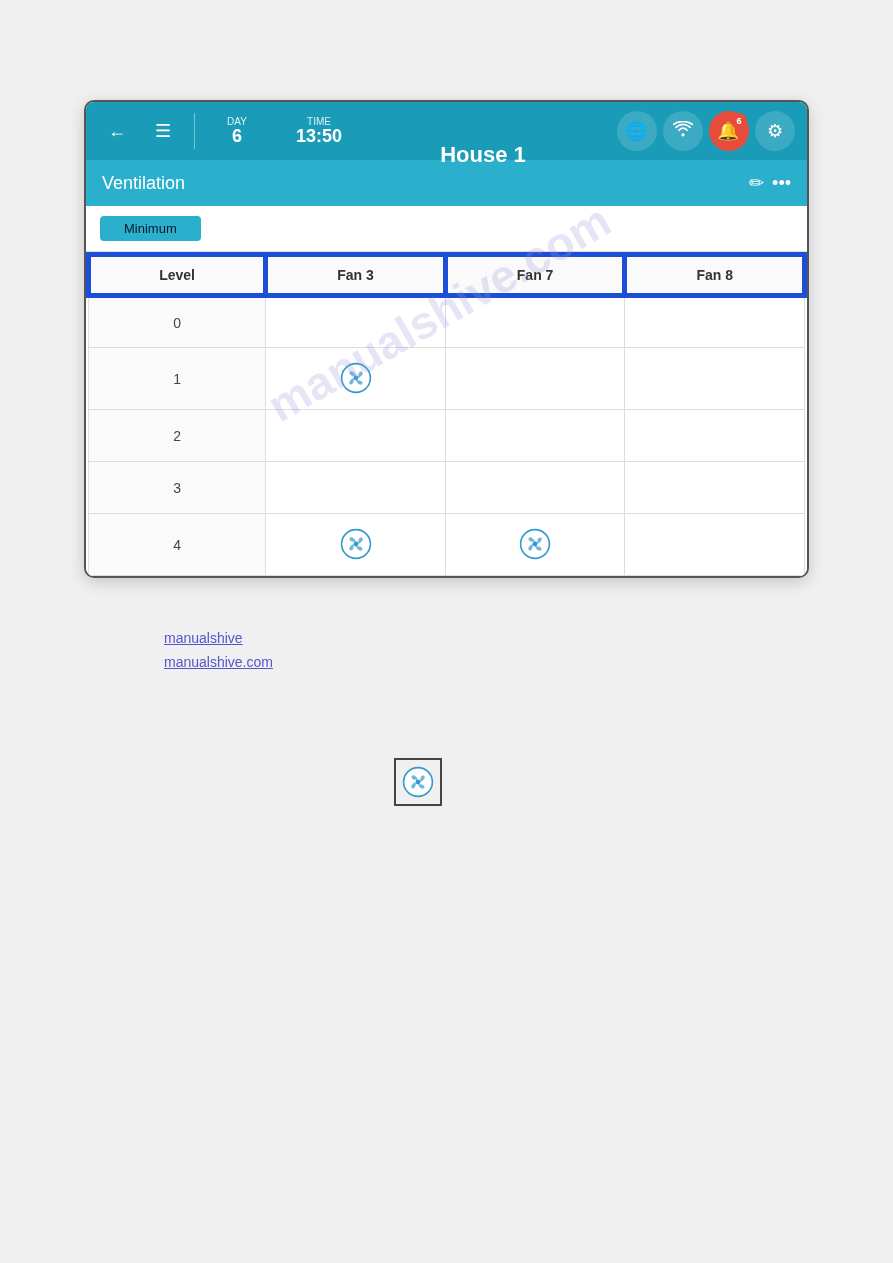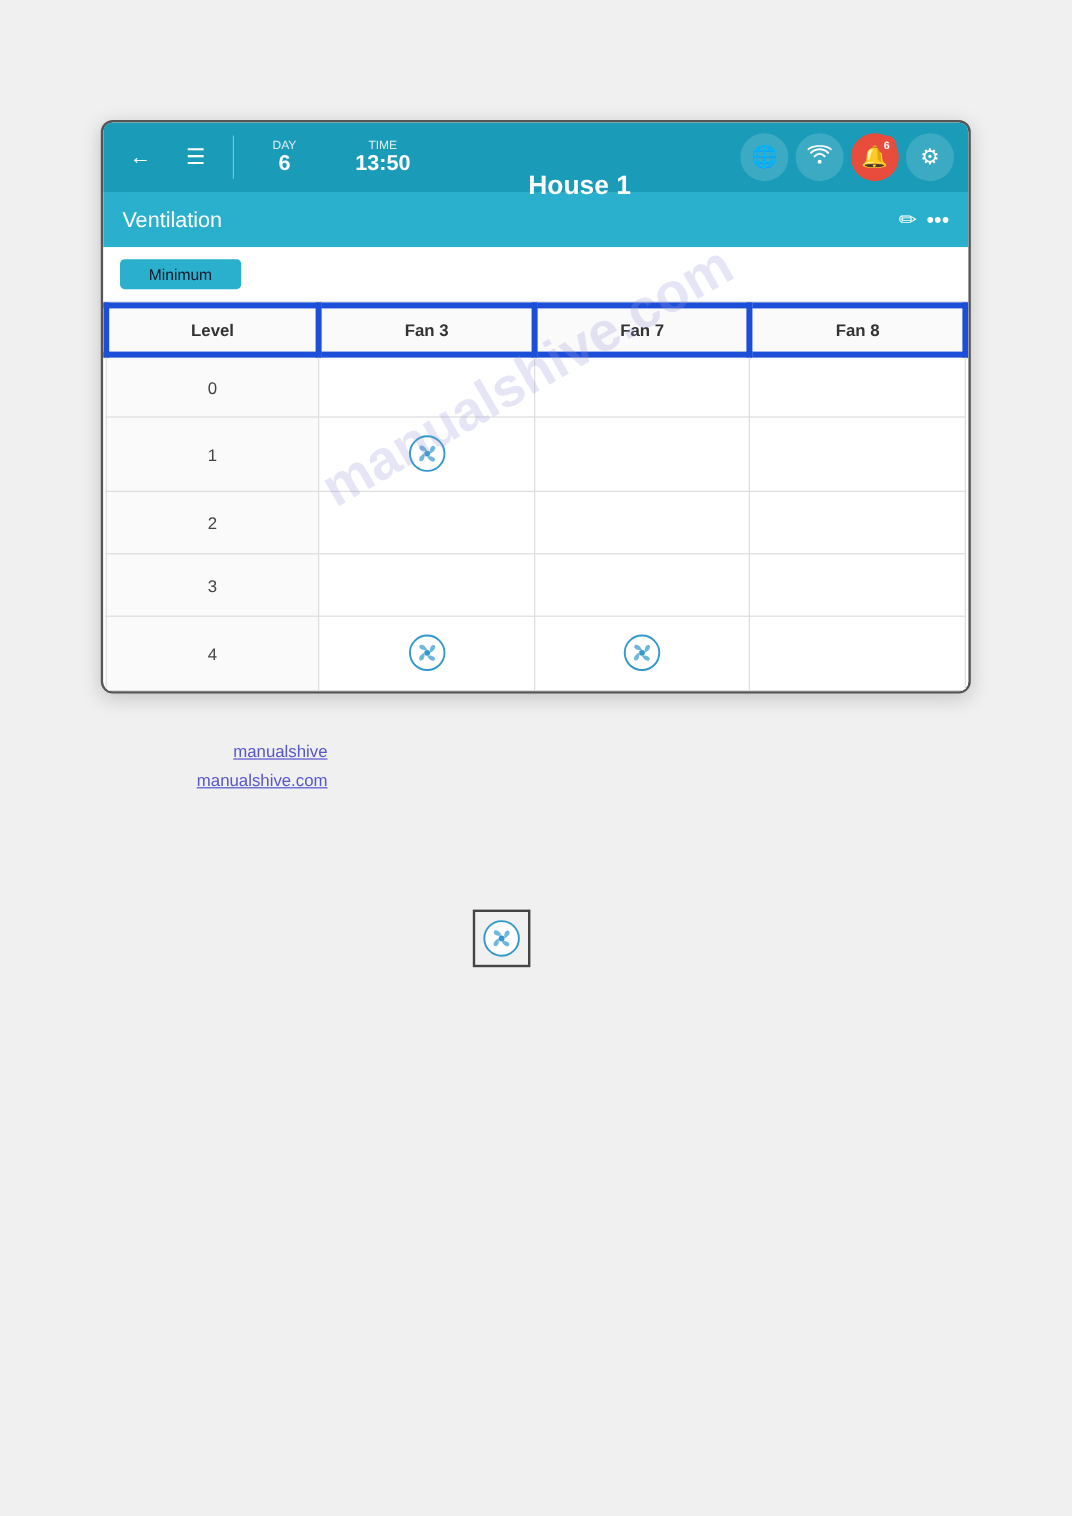--- a/index.html
+++ b/index.html
@@ -428,21 +428,21 @@
               </td>
               <td></td>
             </tr>
           </tbody>
         </table>
       </div>
     </div>
 
     <div class="below-frame">
       <div style="position:relative; height:200px;">
-        <div style="position:absolute; top:0; left:60px;text-align:right;">
+        <div style="position:absolute; top:12px; left:60px;">
           <span class="link-item">manualshive</span>
           <span class="link-item">manualshive.com</span>
         </div>
         <div class="legend-icon-box">
           <svg class="fan-svg" viewBox="0 0 40 40" fill="none" xmlns="http://www.w3.org/2000/svg">
             <circle cx="20" cy="20" r="18" stroke="#3399cc" stroke-width="2" fill="white"></circle>
             <circle cx="20" cy="20" r="3" fill="#3399cc"></circle>
             <path d="M20 17 C18 12, 13 10, 12 13 C11 16, 16 18, 20 17Z" fill="#3399cc" opacity="0.7"></path>
             <path d="M23 20 C28 18, 30 13, 27 12 C24 11, 22 16, 23 20Z" fill="#3399cc" opacity="0.7"></path>
             <path d="M20 23 C22 28, 27 30, 28 27 C29 24, 24 22, 20 23Z" fill="#3399cc" opacity="0.7"></path>

